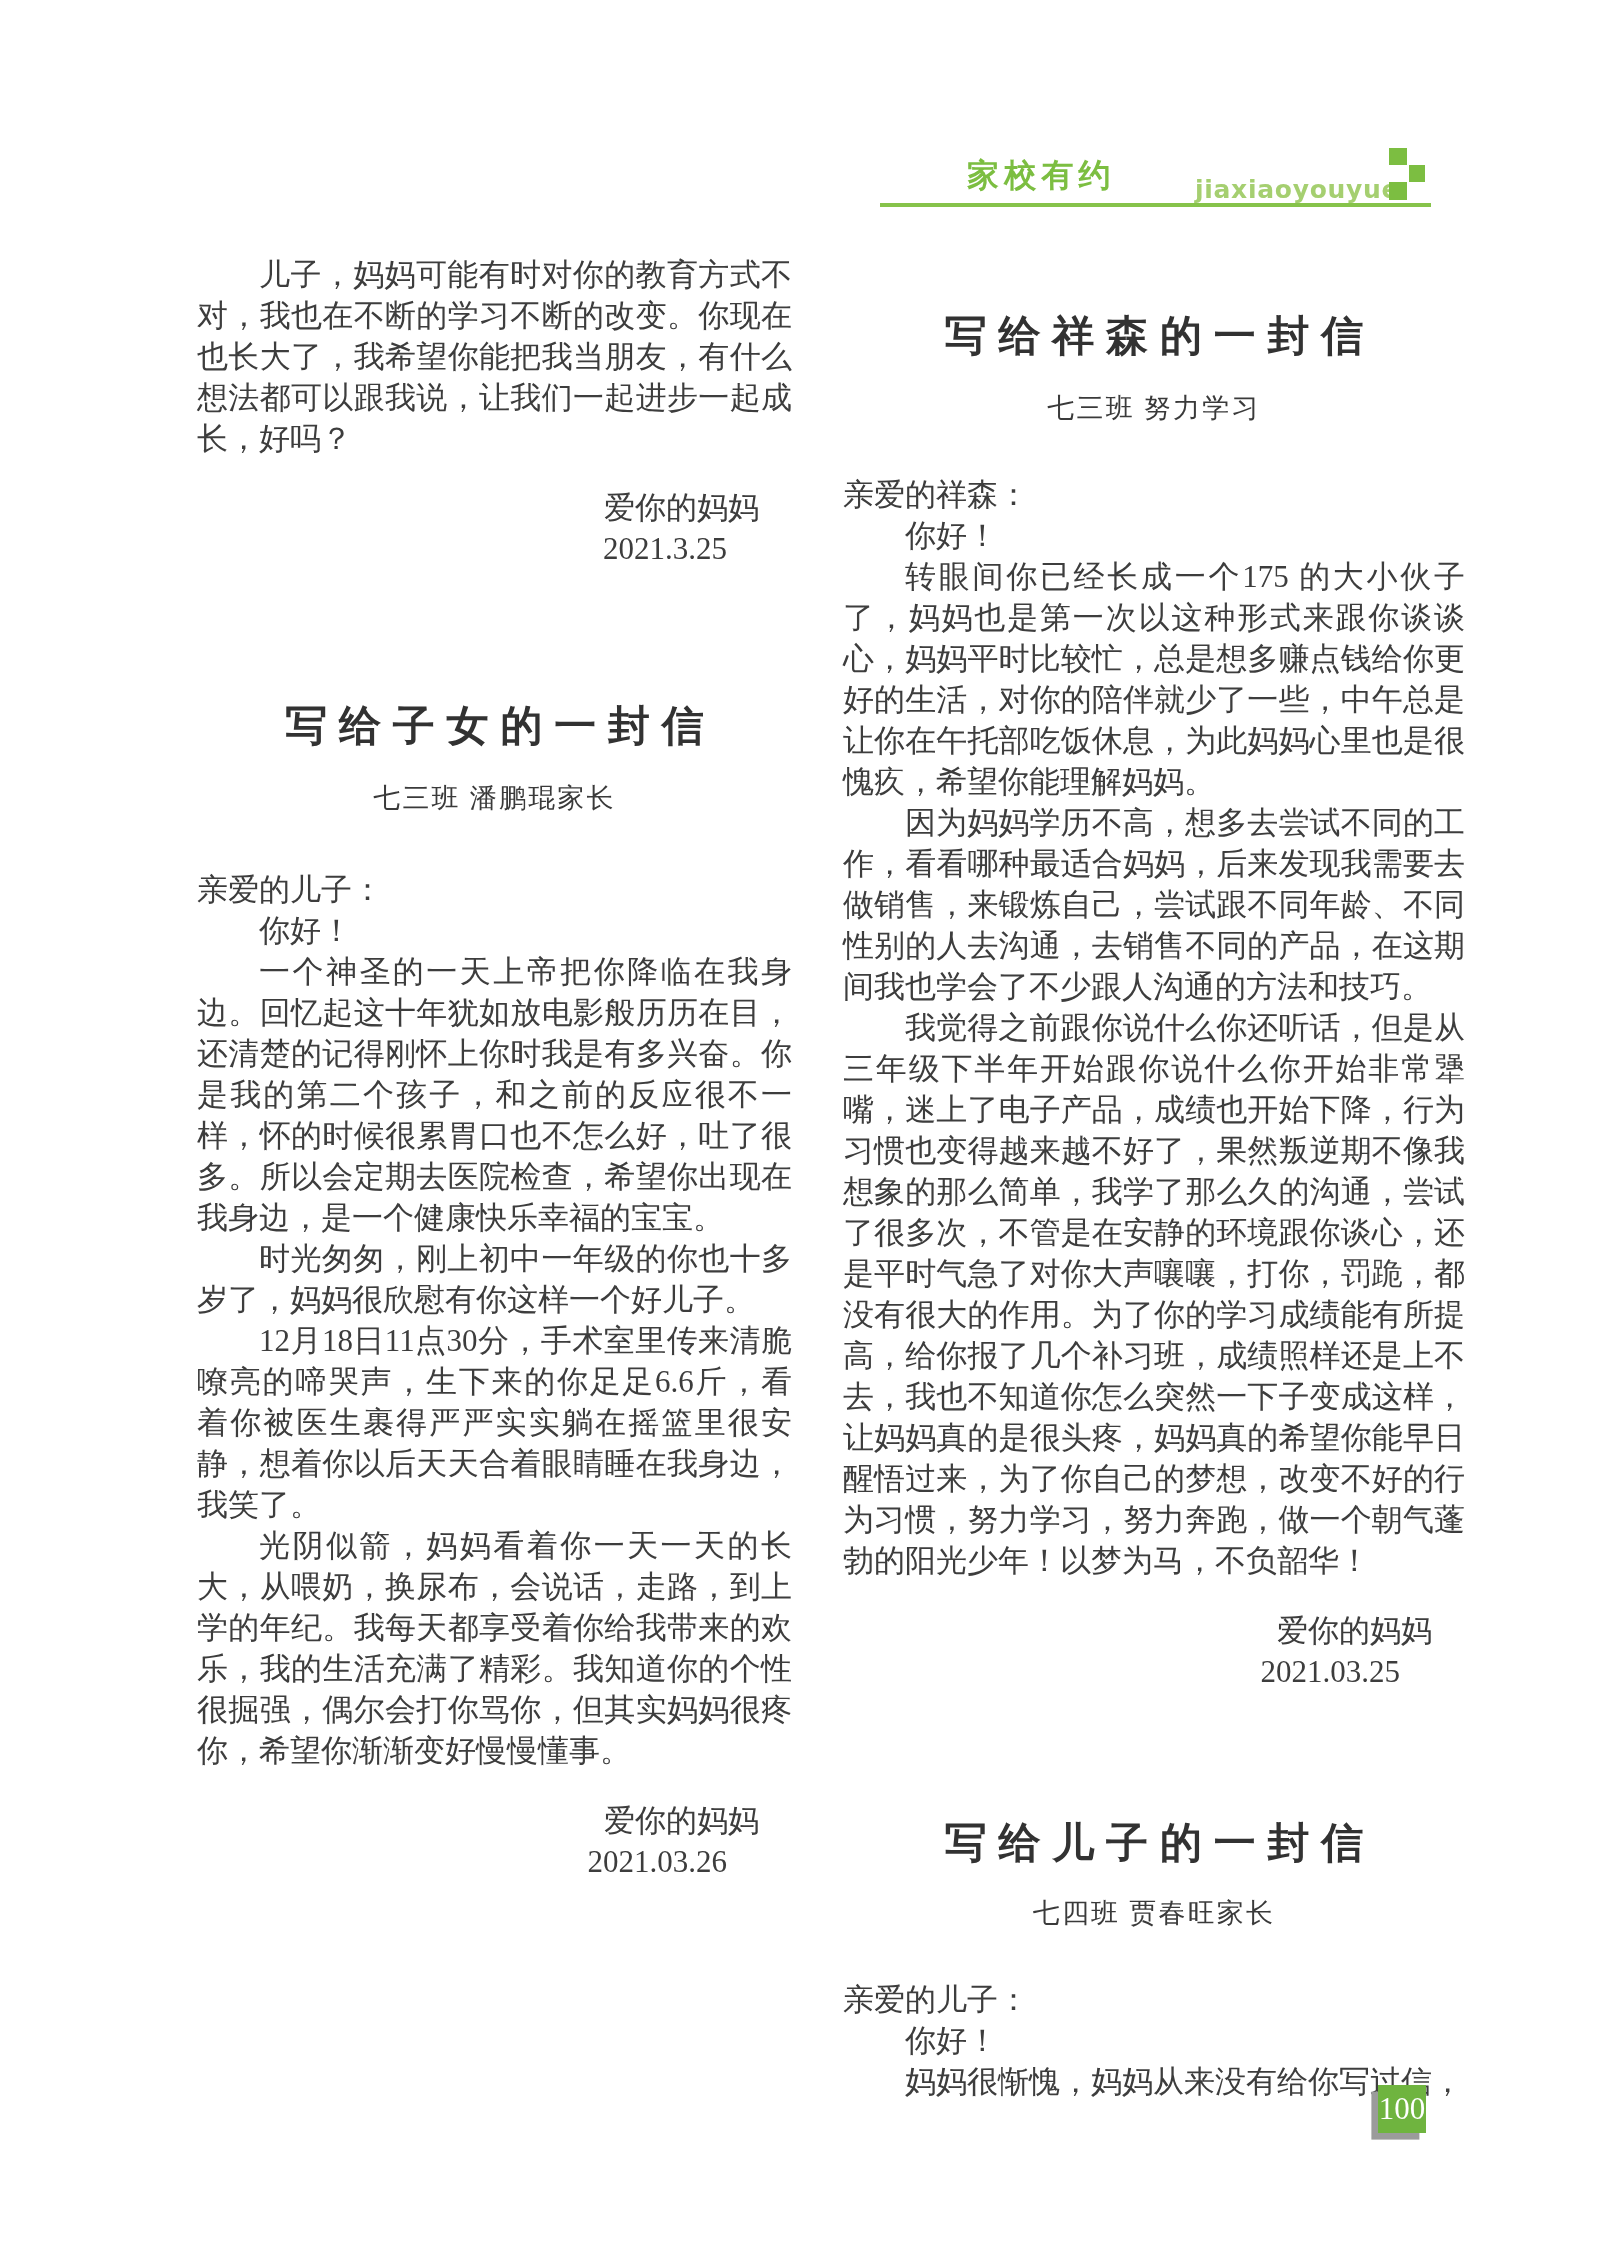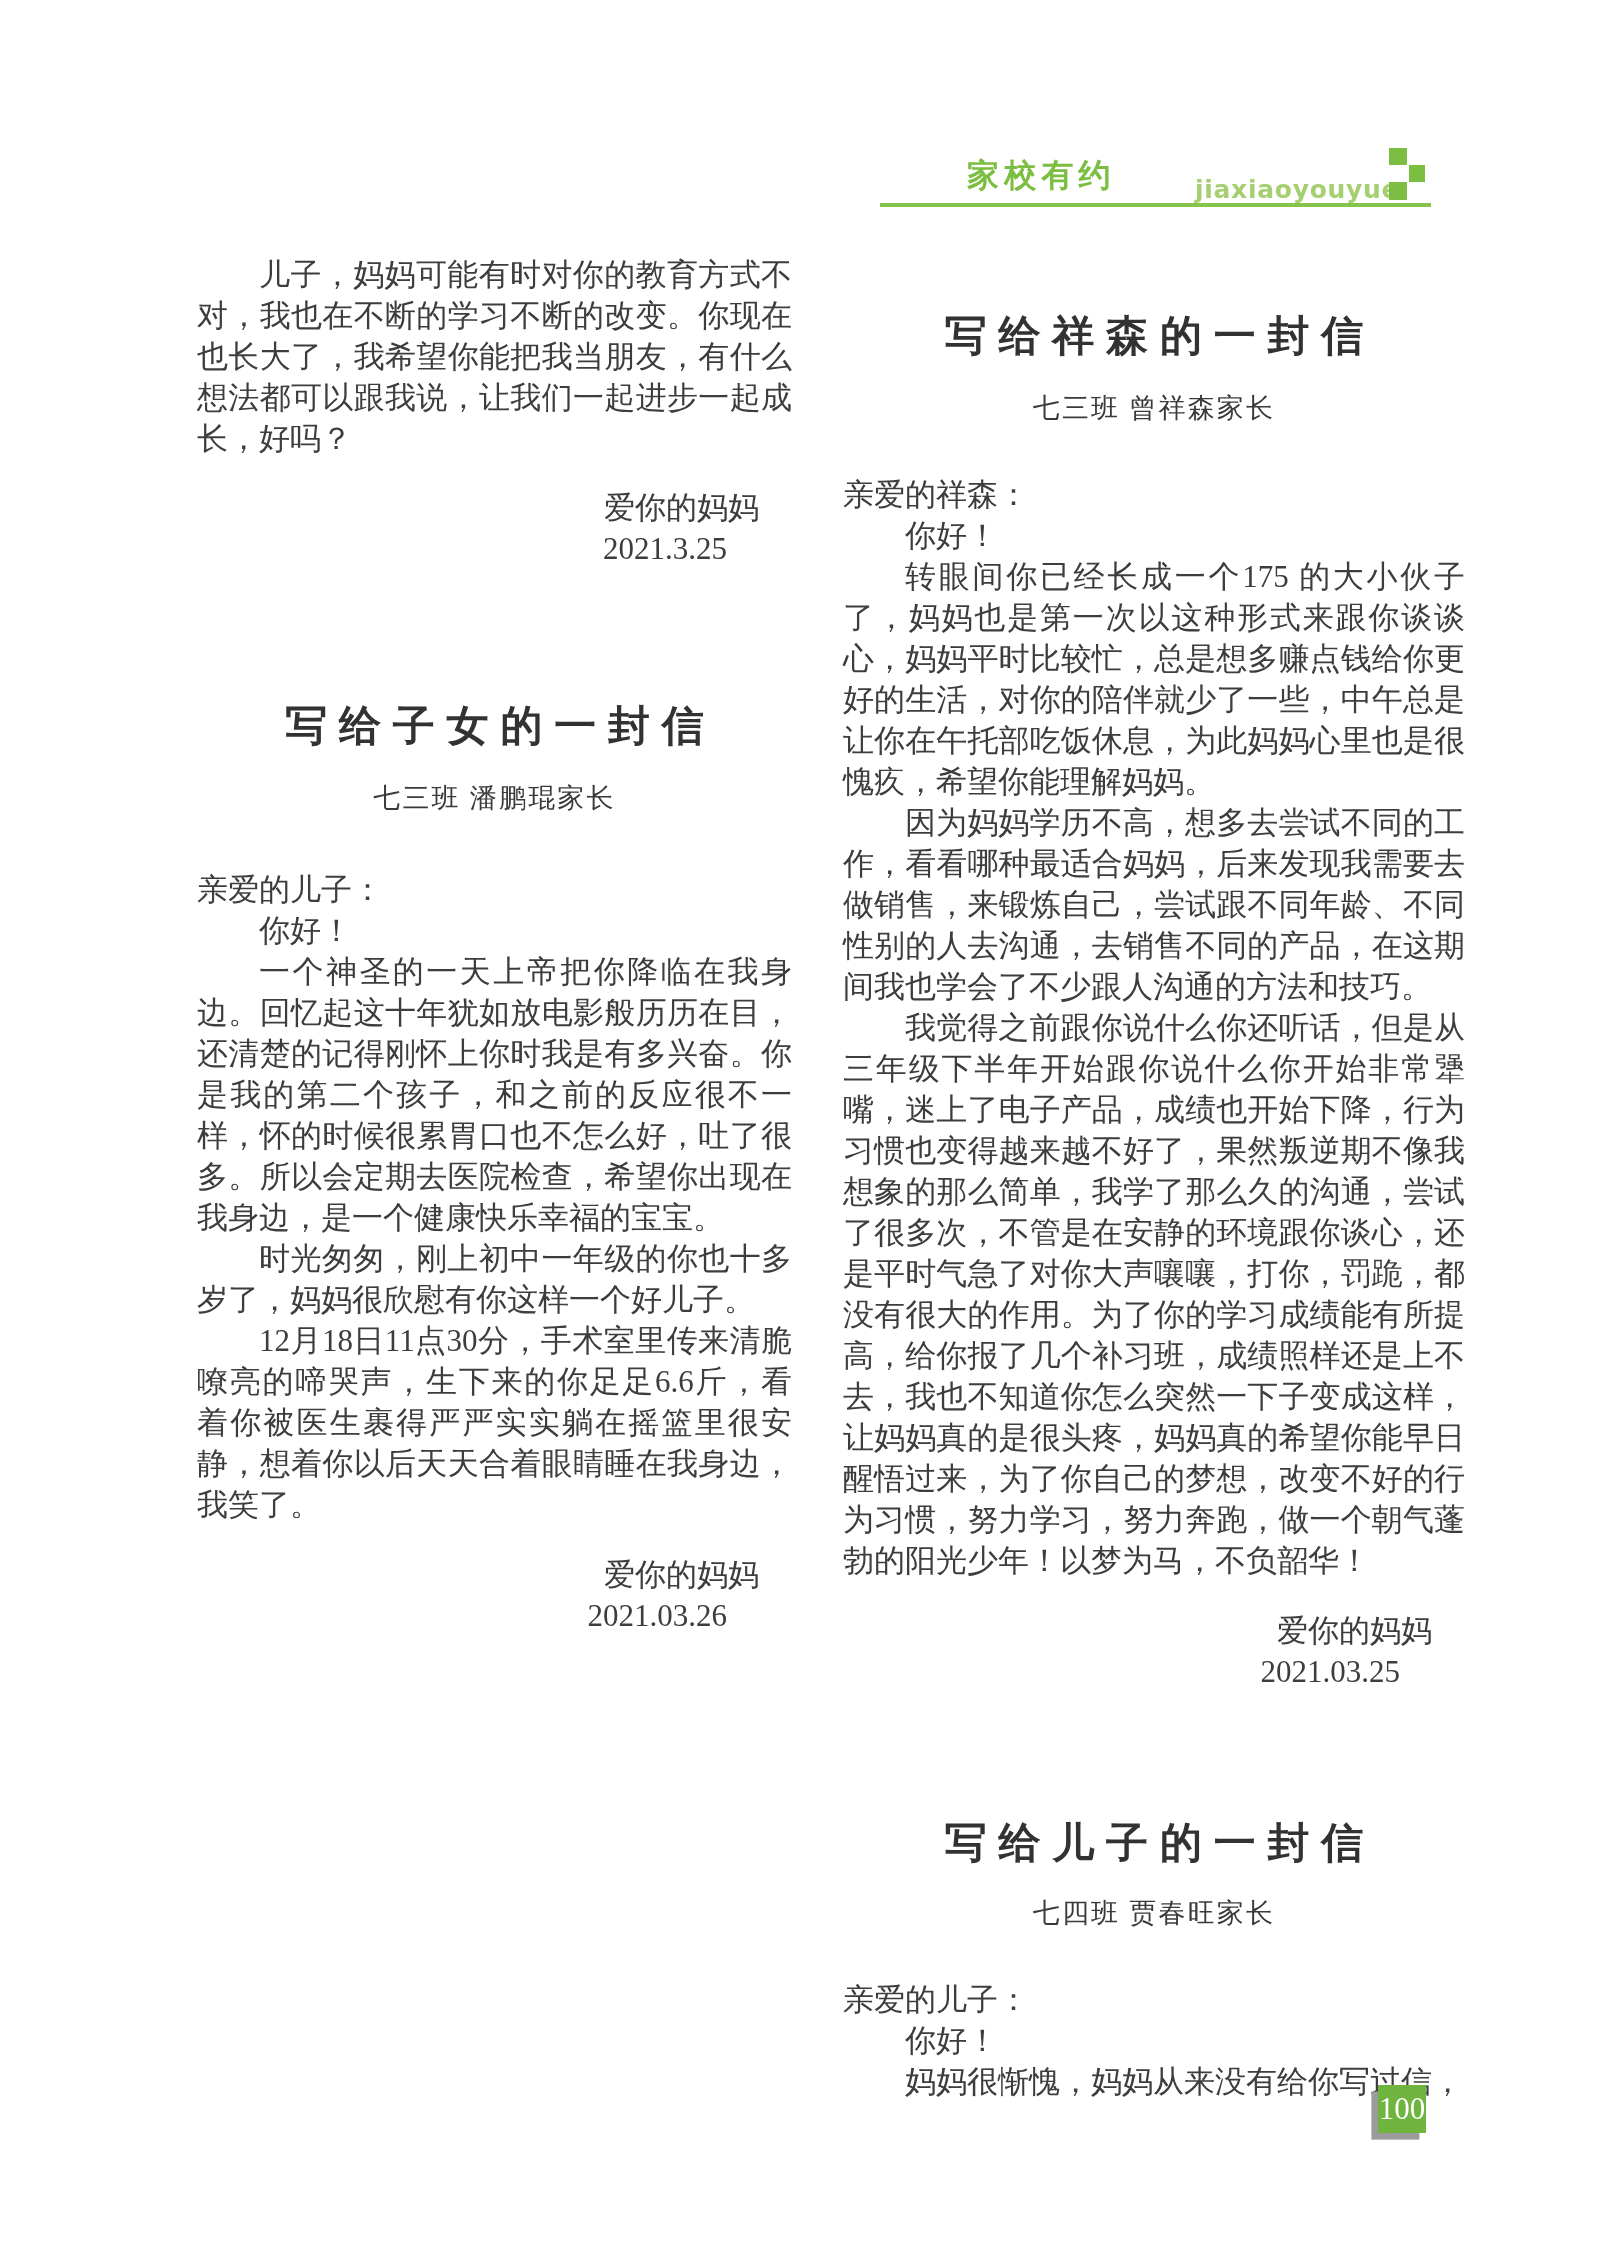--- a/index.html
+++ b/index.html
@@ -89,28 +89,29 @@
 
     <h2 class="letter-title">写给子女的一封信</h2>
     <div class="byline">七三班 潘鹏琨家长</div>
 
     <div class="letter-body">
       <p class="salutation">亲爱的儿子：</p>
       <p>你好！</p>
       <p>一个神圣的一天上帝把你降临在我身边。回忆起这十年犹如放电影般历历在目，还清楚的记得刚怀上你时我是有多兴奋。你是我的第二个孩子，和之前的反应很不一样，怀的时候很累胃口也不怎么好，吐了很多。所以会定期去医院检查，希望你出现在我身边，是一个健康快乐幸福的宝宝。</p>
       <p>时光匆匆，刚上初中一年级的你也十多岁了，妈妈很欣慰有你这样一个好儿子。</p>
       <p>12月18日11点30分，手术室里传来清脆嘹亮的啼哭声，生下来的你足足6.6斤，看着你被医生裹得严严实实躺在摇篮里很安静，想着你以后天天合着眼睛睡在我身边，我笑了。</p>
+      <p>光阴似箭，妈妈看着你一天一天的长大，从喂奶，换尿布，会说话，走路，到上学的年纪。我每天都享受着你给我带来的欢乐，我的生活充满了精彩。我知道你的个性很掘强，偶尔会打你骂你，但其实妈妈很疼你，希望你渐渐变好慢慢懂事。</p>
     </div>
     <div class="sign">爱你的妈妈</div>
     <div class="sign-date">2021.03.26</div>
   </section>
 
   <section class="col col-right">
     <h2 class="letter-title first-title">写给祥森的一封信</h2>
-    <div class="byline">七三班 曾祥森家长</div>
+    <div class="byline">七三班 努力学习</div>
 
     <div class="letter-body">
       <p class="salutation">亲爱的祥森：</p>
       <p>你好！</p>
       <p>转眼间你已经长成一个175 的大小伙子了，妈妈也是第一次以这种形式来跟你谈谈心，妈妈平时比较忙，总是想多赚点钱给你更好的生活，对你的陪伴就少了一些，中午总是让你在午托部吃饭休息，为此妈妈心里也是很愧疚，希望你能理解妈妈。</p>
       <p>因为妈妈学历不高，想多去尝试不同的工作，看看哪种最适合妈妈，后来发现我需要去做销售，来锻炼自己，尝试跟不同年龄、不同性别的人去沟通，去销售不同的产品，在这期间我也学会了不少跟人沟通的方法和技巧。</p>
       <p>我觉得之前跟你说什么你还听话，但是从三年级下半年开始跟你说什么你开始非常犟嘴，迷上了电子产品，成绩也开始下降，行为习惯也变得越来越不好了，果然叛逆期不像我想象的那么简单，我学了那么久的沟通，尝试了很多次，不管是在安静的环境跟你谈心，还是平时气急了对你大声嚷嚷，打你，罚跪，都没有很大的作用。为了你的学习成绩能有所提高，给你报了几个补习班，成绩照样还是上不去，我也不知道你怎么突然一下子变成这样，让妈妈真的是很头疼，妈妈真的希望你能早日醒悟过来，为了你自己的梦想，改变不好的行为习惯，努力学习，努力奔跑，做一个朝气蓬勃的阳光少年！以梦为马，不负韶华！</p>
     </div>
     <div class="sign">爱你的妈妈</div>
     <div class="sign-date">2021.03.25</div>

